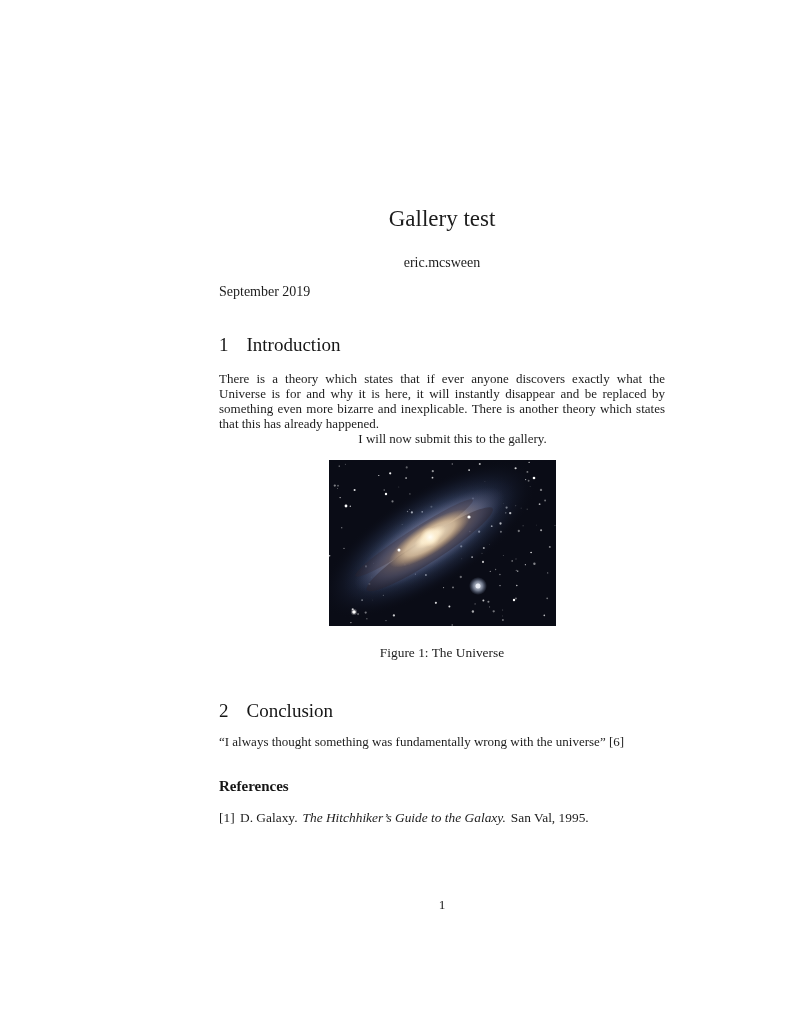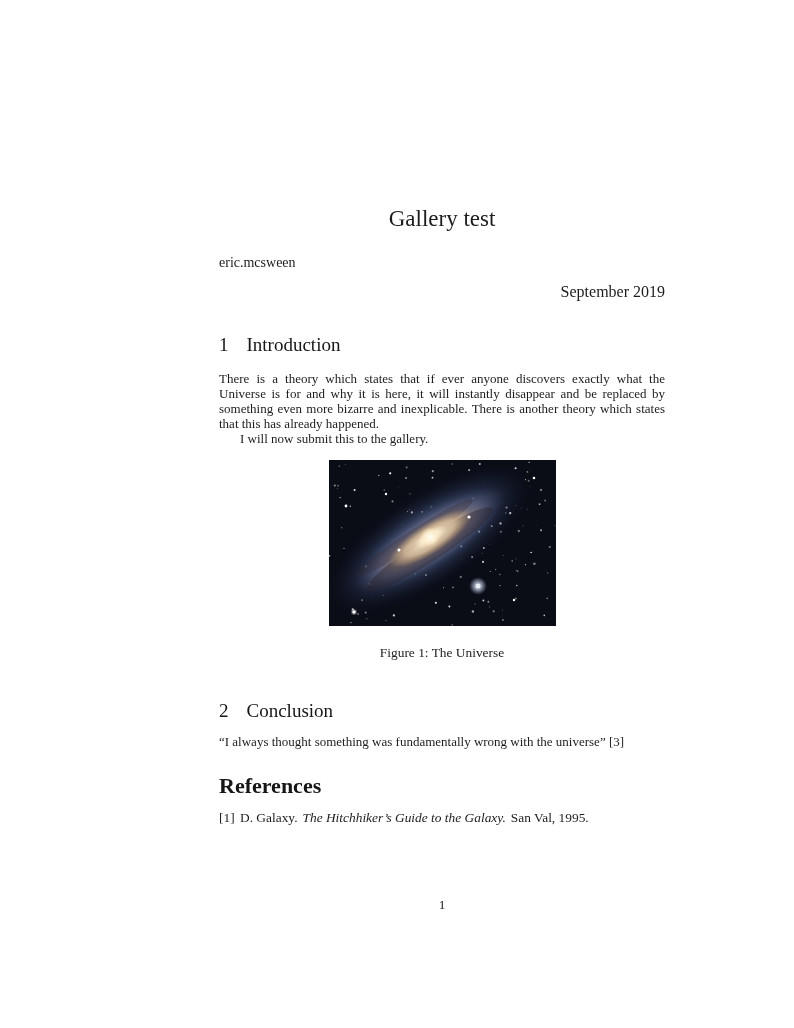--- a/index.html
+++ b/index.html
@@ -21,68 +21,69 @@
   }
   .doc-title {
     margin: 205px 0 0 0;
     text-align: center;
     font-size: 23px;
     font-weight: normal;
     line-height: 1.2;
   }
   .doc-author {
     margin-top: 22px;
+    text-align: center;
     font-size: 14px;
     line-height: 16px;
   }
   .doc-date {
     margin-top: 13px;
-    text-align: right;
-    font-size: 16px;
+    text-align: left;
+    font-size: 14px;
     line-height: 16px;
   }
   .section-heading {
     margin: 0;
     font-size: 19px;
     font-weight: normal;
     line-height: 22px;
     color: #161616;
   }
   .sec1 { margin-top: 34px; }
   .sec2 { margin-top: 40px; }
   .section-heading .sec-title { margin-left: 18px; }
   .body-par {
     margin: 0;
     font-size: 13px;
     line-height: 15.2px;
     text-align: justify;
   }
   .para-first { margin-top: 15px; }
-  .indented { text-indent: 21px; text-align: left; }
+  .indented { text-indent: 21px; text-align: center; }
   .figure-block {
     margin-top: 13px;
     text-align: center;
   }
   .galaxy-frame {
     display: inline-block;
     width: 227px;
     height: 166px;
     line-height: 0;
   }
   .caption {
     margin-top: 15px;
     text-align: center;
     font-size: 13.4px;
     line-height: 15.2px;
     font-family: Liberation Serif, serif;
   }
   .quote-par { margin-top: 12px; text-align: left; }
   .refs-heading {
     margin: 26px 0 0 0;
-    font-size: 22px;
+    font-size: 15px;
     font-weight: bold;
     line-height: 22px;
     color: #161616;
   }
   .ref-entry {
     margin-top: 13px;
     display: flex;
     font-size: 13.4px;
     line-height: 15.2px;
   }
@@ -300,21 +301,21 @@
             <circle cx="205" cy="18" r="1.3"></circle>
             <circle cx="17" cy="46" r="1.4"></circle>
           </g>
         </svg>
       </span>
       <div class="caption">Figure 1: The Universe</div>
     </div>
 
     <h2 class="section-heading sec2"><span class="sec-num">2</span><span class="sec-title">Conclusion</span></h2>
 
-    <p class="body-par quote-par">“I always thought something was fundamentally wrong with the universe” [3]</p>
+    <p class="body-par quote-par">“I always thought something was fundamentally wrong with the universe” [6]</p>
 
     <h2 class="refs-heading">References</h2>
 
     <div class="ref-entry">
       <span class="ref-label">[1]</span>
       <span class="ref-body"><span class="ref-part">D. Galaxy.</span><span class="ref-part ref-part-italic">The Hitchhiker’s Guide to the Galaxy.</span><span class="ref-part">San Val, 1995.</span></span>
     </div>
 
   </div>
 

